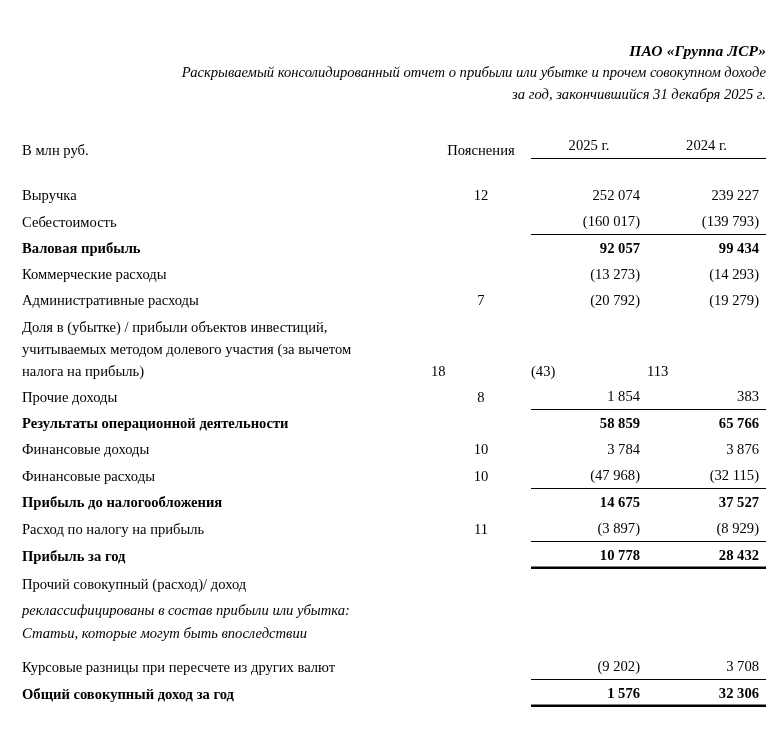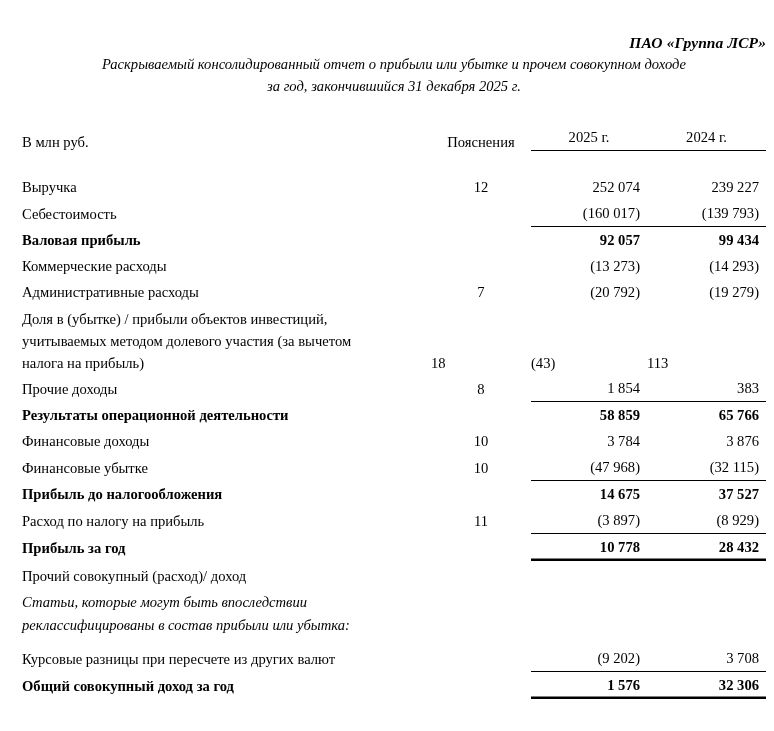--- a/index.html
+++ b/index.html
@@ -12,40 +12,39 @@
     height: 731px;
     font-family: "Liberation Serif", "DejaVu Serif", serif;
     color: #000000;
     overflow: hidden;
   }
   .page {
     position: relative;
     width: 774px;
     height: 731px;
     box-sizing: border-box;
-    padding: 0 8px 0 22px;
+    padding: 8px 8px 0 22px;
   }
 
   
   .title-block {
     padding-top: 33px;
     text-align: right;
   }
   .company-name {
     font-weight: bold;
     font-style: italic;
     font-size: 15.5px;
     line-height: 20px;
     letter-spacing: 0.1px;
   }
   .statement-line {
     font-style: italic;
     font-size: 14.6px;
     line-height: 22px;
-    text-align: center;
   }
 
   
   table.fin {
     width: 100%;
     border-collapse: collapse;
     table-layout: fixed;
     margin-top: 32px;
   }
   table.fin col.c-label  { width: 409px; }
@@ -217,21 +216,21 @@
       </tr>
 
       <tr class="data">
         <td class="label">Финансовые доходы</td>
         <td class="note">10</td>
         <td class="num">3 784</td>
         <td class="num">3 876</td>
       </tr>
 
       <tr class="data">
-        <td class="label">Финансовые убытке</td>
+        <td class="label">Финансовые расходы</td>
         <td class="note">10</td>
         <td class="num">(47 968)</td>
         <td class="num">(32 115)</td>
       </tr>
 
       <tr class="data bold rule-above">
         <td class="label">Прибыль до налогообложения</td>
         <td class="note"></td>
         <td class="num">14 675</td>
         <td class="num">37 527</td>
@@ -252,28 +251,28 @@
       </tr>
 
       <tr class="section-head">
         <td>Прочий совокупный (расход)/ доход</td>
         <td class="note"></td>
         <td class="num"></td>
         <td class="num"></td>
       </tr>
 
       <tr class="italic-note">
+        <td>реклассифицированы в состав прибыли или убытка:</td>
+        <td class="note"></td>
+        <td class="num"></td>
+        <td class="num"></td>
+      </tr>
+
+      <tr class="italic-note">
         <td>Статьи, которые могут быть впоследствии</td>
-        <td class="note"></td>
-        <td class="num"></td>
-        <td class="num"></td>
-      </tr>
-
-      <tr class="italic-note">
-        <td>реклассифицированы в состав прибыли или убытка:</td>
         <td class="note"></td>
         <td class="num"></td>
         <td class="num"></td>
       </tr>
 
       <tr class="gap">
           <td colspan="4"></td>
         </tr>
 
       <tr class="data">

